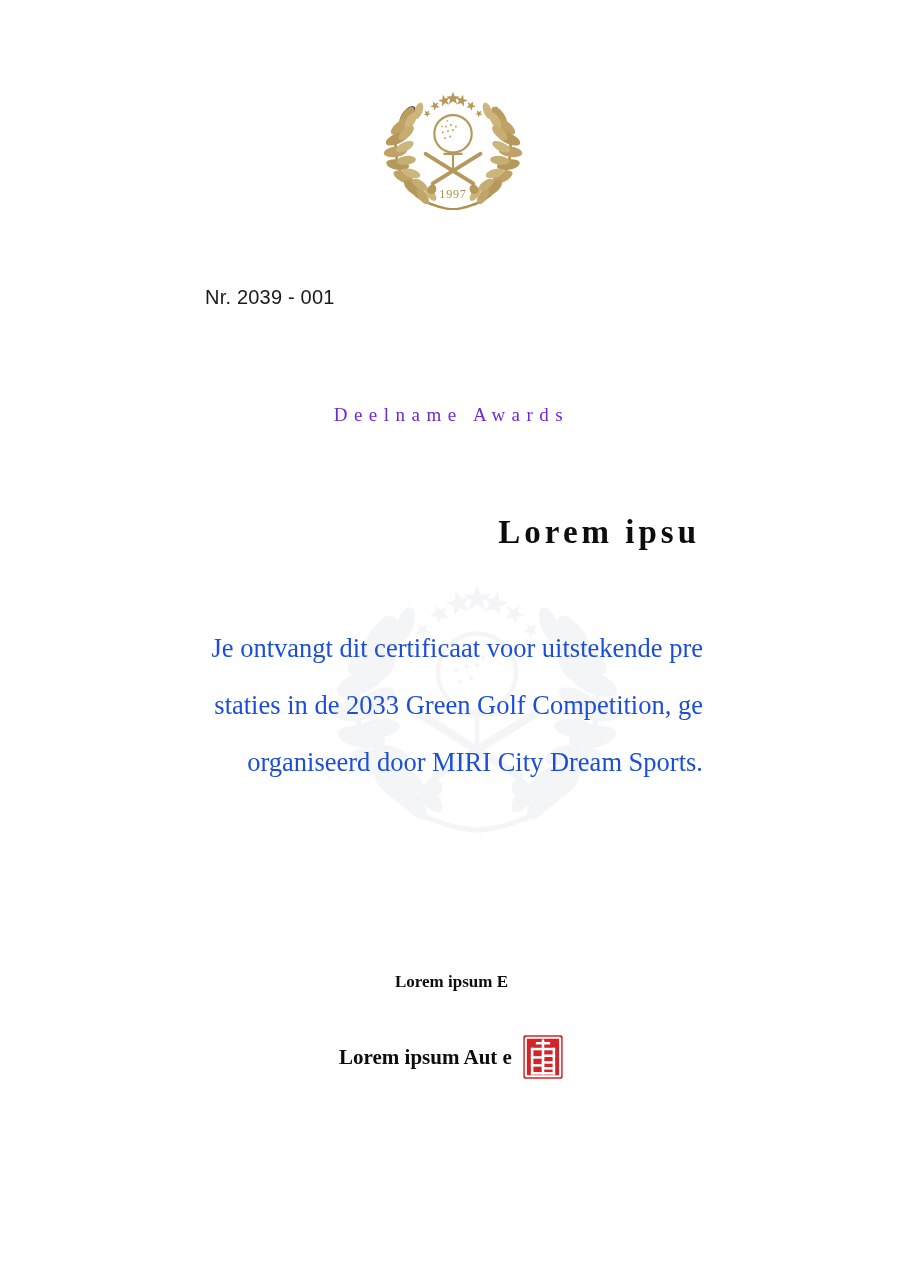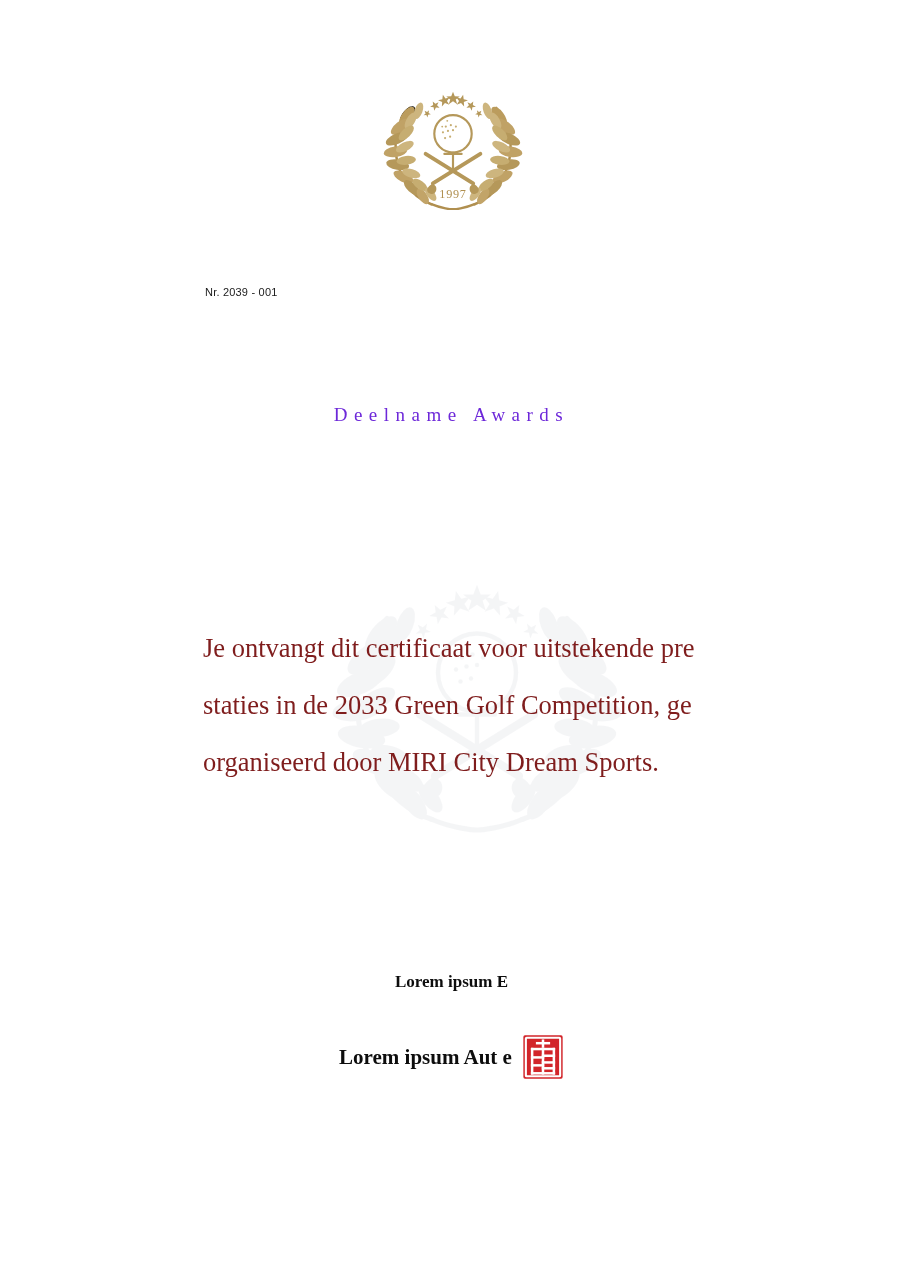--- a/index.html
+++ b/index.html
@@ -45,21 +45,21 @@
     pointer-events: none;
   }
   .watermark svg { display: block; width: 100%; height: 100%; }
 
   
   .serial {
     position: absolute;
     left: 205px;
     top: 286px;
     font-family: "Liberation Sans", sans-serif;
-    font-size: 11px;
+    font-size: 20px;
     color: #1a1a1a;
     letter-spacing: 0.2px;
     white-space: nowrap;
   }
 
   
   .award-kind {
     position: absolute;
     left: 203px;
     top: 404px;
@@ -89,22 +89,22 @@
 
   
   .body-copy {
     position: absolute;
     left: 203px;
     top: 620px;
     width: 500px;
     font-family: "Liberation Serif", serif;
     font-size: 26.5px;
     line-height: 57px;
-    color: #7f1d1d;
-    text-align: left;
+    color: #1d4ed8;
+    text-align: right;
     word-break: break-all;
   }
 
   
   .sig-line-1 {
     position: absolute;
     left: 203px;
     top: 972px;
     width: 497px;
     text-align: center;
@@ -466,20 +466,21 @@
       </g>
       <path d="M128 141 C136 145 139 152 132 155 C126 158 121 151 124 145 Z" fill="#8e95a3"></path>
       <path d="M72 141 C64 145 61 152 68 155 C74 158 79 151 76 145 Z" fill="#8e95a3"></path>
     </svg>
   </div>
 
   <div class="serial">Nr. 2039 - 001</div>
 
   <div class="award-kind">Deelname Awards</div>
 
+  <div class="headline">Lorem ipsu</div>
 
   <div class="body-copy">Je ontvangt dit certificaat voor uitstekende prestaties in de 2033 Green Golf Competition, georganiseerd door MIRI City Dream Sports.</div>
 
   <div class="sig-line-1">Lorem ipsum E</div>
 
   <div class="sig-row-2">
     <span class="sig-line-2">Lorem ipsum Aut e</span>
 
     <span class="seal">
       <svg viewBox="0 0 100 110" xmlns="http://www.w3.org/2000/svg">

